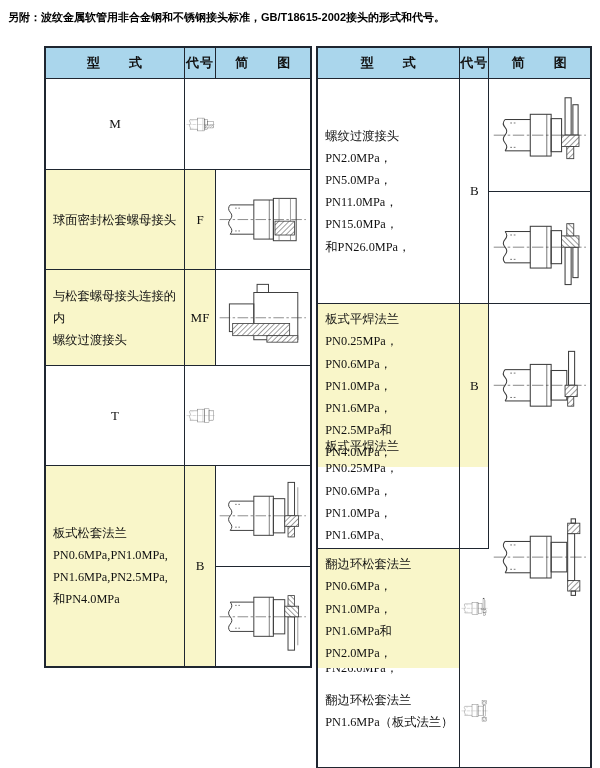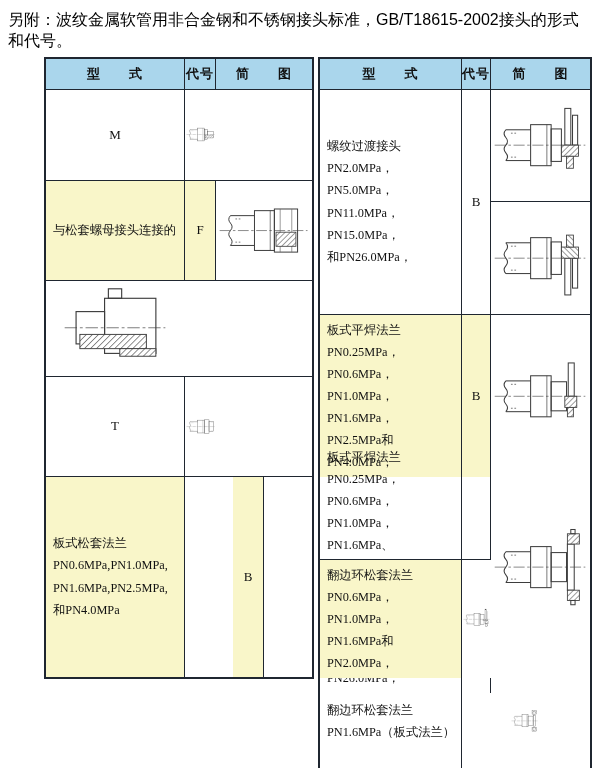--- a/index.html
+++ b/index.html
@@ -3,29 +3,29 @@
 <meta charset="utf-8">
 <style>
   html,body { margin:0; padding:0; background:#fff; }
   body {
     width:600px; height:768px; overflow:hidden;
     font-family:"Liberation Serif", serif; color:#111;
     position:relative;
   }
   .title {
     font-family:"Liberation Sans", sans-serif;
-    font-weight:normal; font-size:16px; line-height:1.3;
-    padding:10px 8px 5px 8px; color:#000;
+    font-weight:bold; font-size:11px; line-height:1.3;
+    padding:10px 8px 22px 8px; color:#000;
   }
   .tables { display:flex; margin:0 8px; align-items:flex-start;padding-left:36px; }
   .half { border:2px solid var(--border, #1f2630); background:#fff; }
   .half.left  { width:284px; margin-right:4px; }
   .half.right { width:292px; }
   .row { display:grid; border-bottom:1px solid var(--border, #1f2630); }
-  .row:last-child { border-bottom:none;gap:48px; }
+  .row:last-child { border-bottom:none; }
   .half.left  .row { grid-template-columns:139px 31px 1fr; }
   .half.right .row { grid-template-columns:142px 29px 1fr; }
   .c { border-right:1px solid var(--border, #1f2630); min-width:0; }
   .c:last-child { border-right:none; }
   .thead { background:var(--header_bg, #aad6ec); }
   .thead .c {
     height:30px; display:flex; align-items:center; justify-content:center;
     font-weight:bold; font-size:13px; letter-spacing:1px;
   }
   .cell-type {
@@ -89,38 +89,41 @@
           <rect class="ln" x="68" y="27" width="13" height="36"></rect>
           <line class="thin" x1="72" y1="27" x2="72" y2="63"></line>
           <rect class="ln" x="81" y="33" width="23" height="24"></rect>
           <rect x="72" y="47" width="32" height="11" fill="url(#hatch)" stroke="#3d3d3d" stroke-width="1"></rect>
         </svg>
       </div>
         </div>
     </div>
 
     <div class="row" style="height:99px">
-      <div class="c cell-type hl">与松套螺母接头连接的</div>
+      <div class="c cell-type hl">球面密封松套螺母接头</div>
       <div class="c cell-code hl">F</div>
       <div class="c cell-diag">
           <div class="sub">
         <svg class="dsvg" viewBox="0 0 110 90" preserveAspectRatio="xMidYMid meet">
           <use href="#g-cl"></use>
               <use href="#g-hose"></use>
           <rect class="ln" x="68" y="19" width="28" height="52"></rect>
           <line class="thin" x1="75" y1="19" x2="75" y2="71"></line>
           <line class="thin" x1="89" y1="19" x2="89" y2="71"></line>
           <rect x="70" y="47" width="24" height="17" fill="url(#hatch)" stroke="#3d3d3d" stroke-width="1"></rect>
         </svg>
       </div>
         </div>
     </div>
 
 
     <div class="row" style="height:95px">
+      <div class="c cell-type hl">与松套螺母接头连接的内
+螺纹过渡接头</div>
+      <div class="c cell-code hl">MF</div>
       <div class="c cell-diag">
           <div class="sub">
         <svg class="dsvg" viewBox="0 0 110 90" preserveAspectRatio="xMidYMid meet">
           <use href="#g-cl"></use>
           <rect class="ln" x="14" y="28" width="30" height="34"></rect>
           <rect class="ln" x="44" y="14" width="54" height="58"></rect>
           <rect class="ln" x="48" y="4" width="14" height="10"></rect>
           <rect x="18" y="52" width="70" height="15" fill="url(#hatch)" stroke="#3d3d3d" stroke-width="1"></rect>
           <rect x="60" y="67" width="38" height="8" fill="url(#hatch)" stroke="#3d3d3d" stroke-width="1"></rect>
         </svg>

